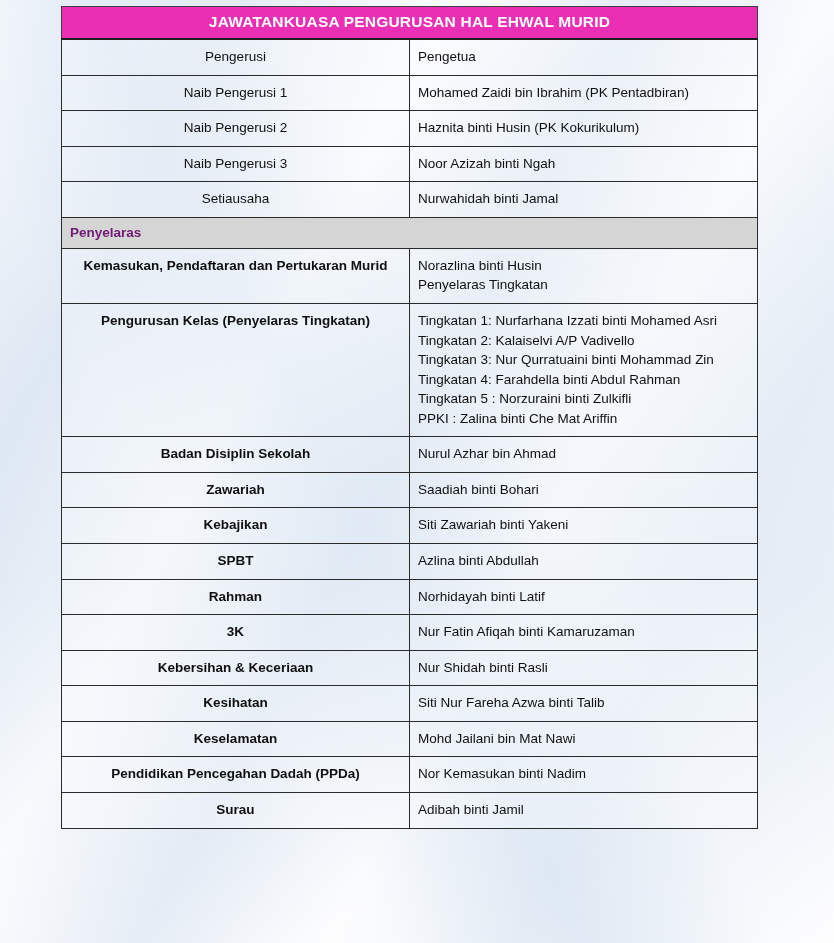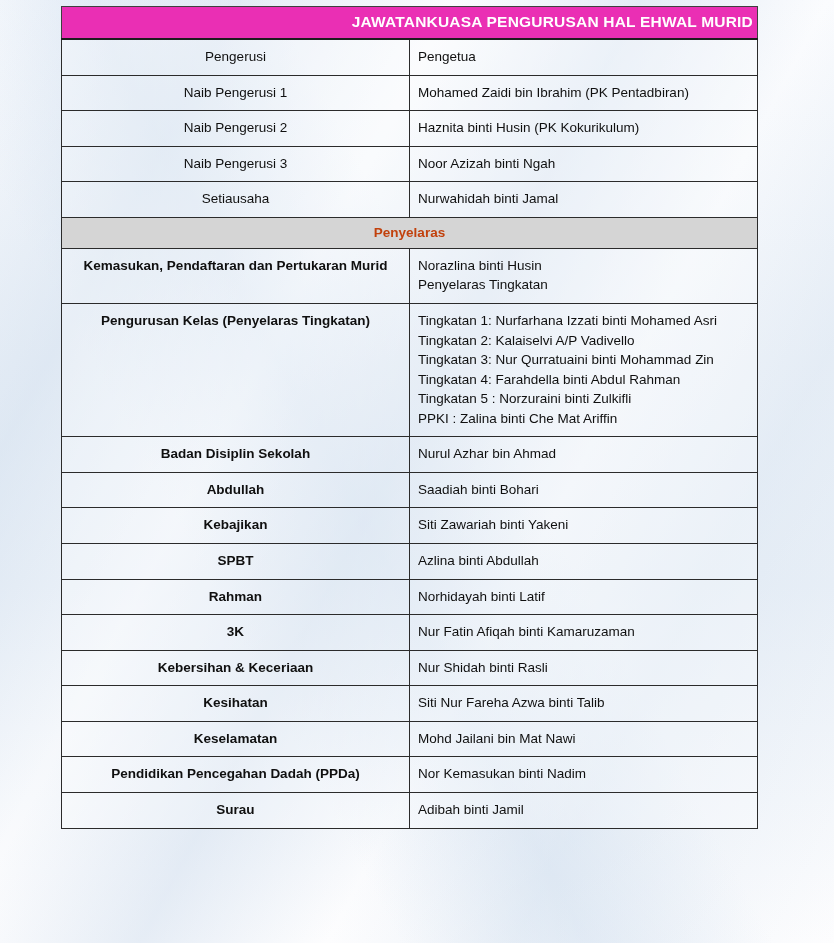--- a/index.html
+++ b/index.html
@@ -37,21 +37,21 @@
     width: 697px;
     margin-left: 61px;
     border-collapse: collapse;
     table-layout: fixed;
   }
 
   
   tr.title-row td {
     background: #ea2fb4;
     color: #ffffff;
-    text-align: right;
+    text-align: center;
     font-weight: bold;
     font-size: 15.5px;
     letter-spacing: 0.2px;
     padding: 6px 4px 7px 4px;
     border: 1px solid #3f3f3f;
     border-bottom: 2px solid #1d1d1d;
   }
 
   
   td.label-cell, td.value-cell {
@@ -70,23 +70,22 @@
   tr.plain td.label-cell { font-weight: normal; }
   
   tr.bold td.label-cell { font-weight: bold; }
 
   
   tr.section-row td {
     background: #d5d5d5;
     border: 1.5px solid #2b2b2b;
     font-weight: bold;
     font-size: 13.5px;
-    color: #c2410c;
+    color: #701a75;
     padding: 7px 8px 8px 8px;
-    text-align: center;
   }
 
   .multiline { white-space: pre-line; }
 </style>
 </head>
 <body>
 
 <div id="backdrop"></div>
 
 <div id="page">
@@ -130,21 +129,21 @@
 Tingkatan 3: Nur Qurratuaini binti Mohammad Zin
 Tingkatan 4: Farahdella binti Abdul Rahman
 Tingkatan 5 : Norzuraini binti Zulkifli
 PPKI : Zalina binti Che Mat Ariffin</td>
         </tr>
         <tr class="bold">
           <td class="label-cell multiline">Badan Disiplin Sekolah</td>
           <td class="value-cell multiline">Nurul Azhar bin Ahmad</td>
         </tr>
         <tr class="bold">
-          <td class="label-cell multiline">Abdullah</td>
+          <td class="label-cell multiline">Zawariah</td>
           <td class="value-cell multiline">Saadiah binti Bohari</td>
         </tr>
         <tr class="bold">
           <td class="label-cell multiline">Kebajikan</td>
           <td class="value-cell multiline">Siti Zawariah binti Yakeni</td>
         </tr>
         <tr class="bold">
           <td class="label-cell multiline">SPBT</td>
           <td class="value-cell multiline">Azlina binti Abdullah</td>
         </tr>

